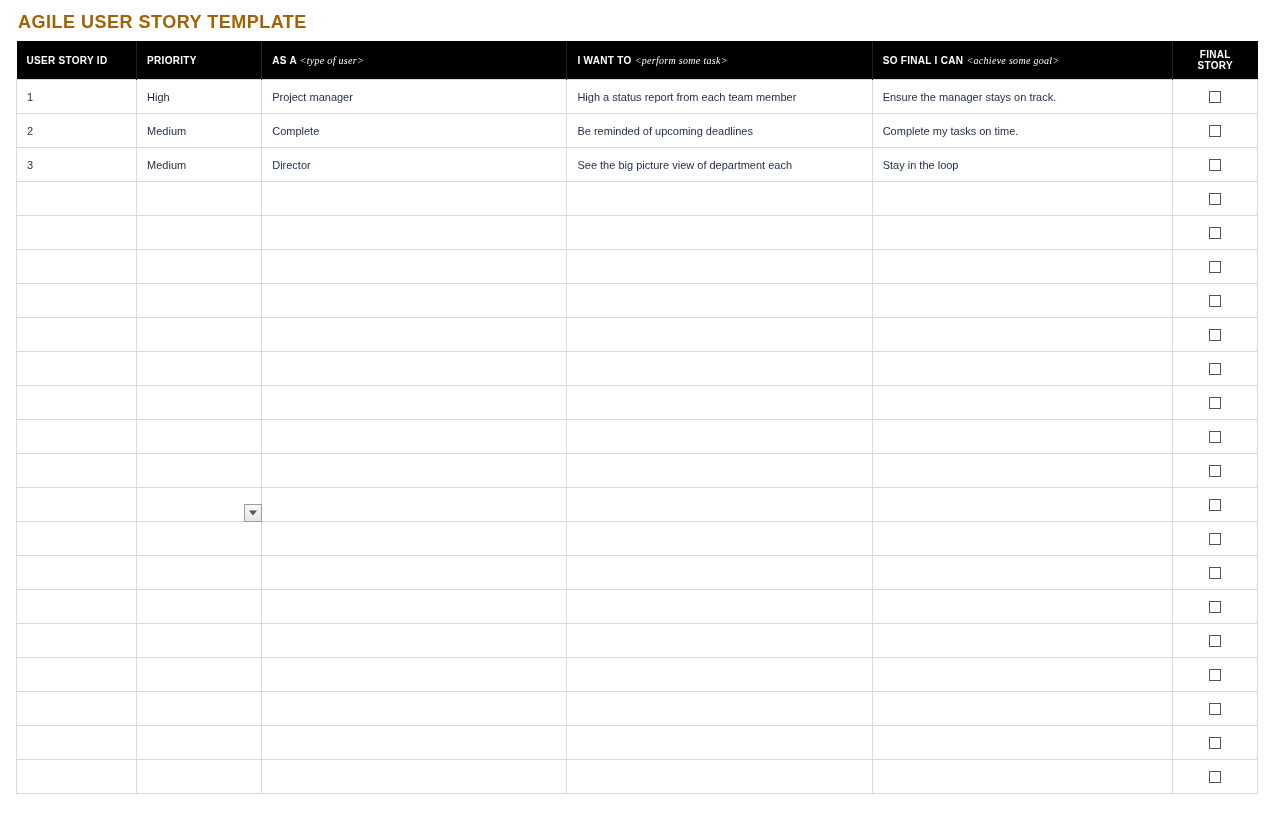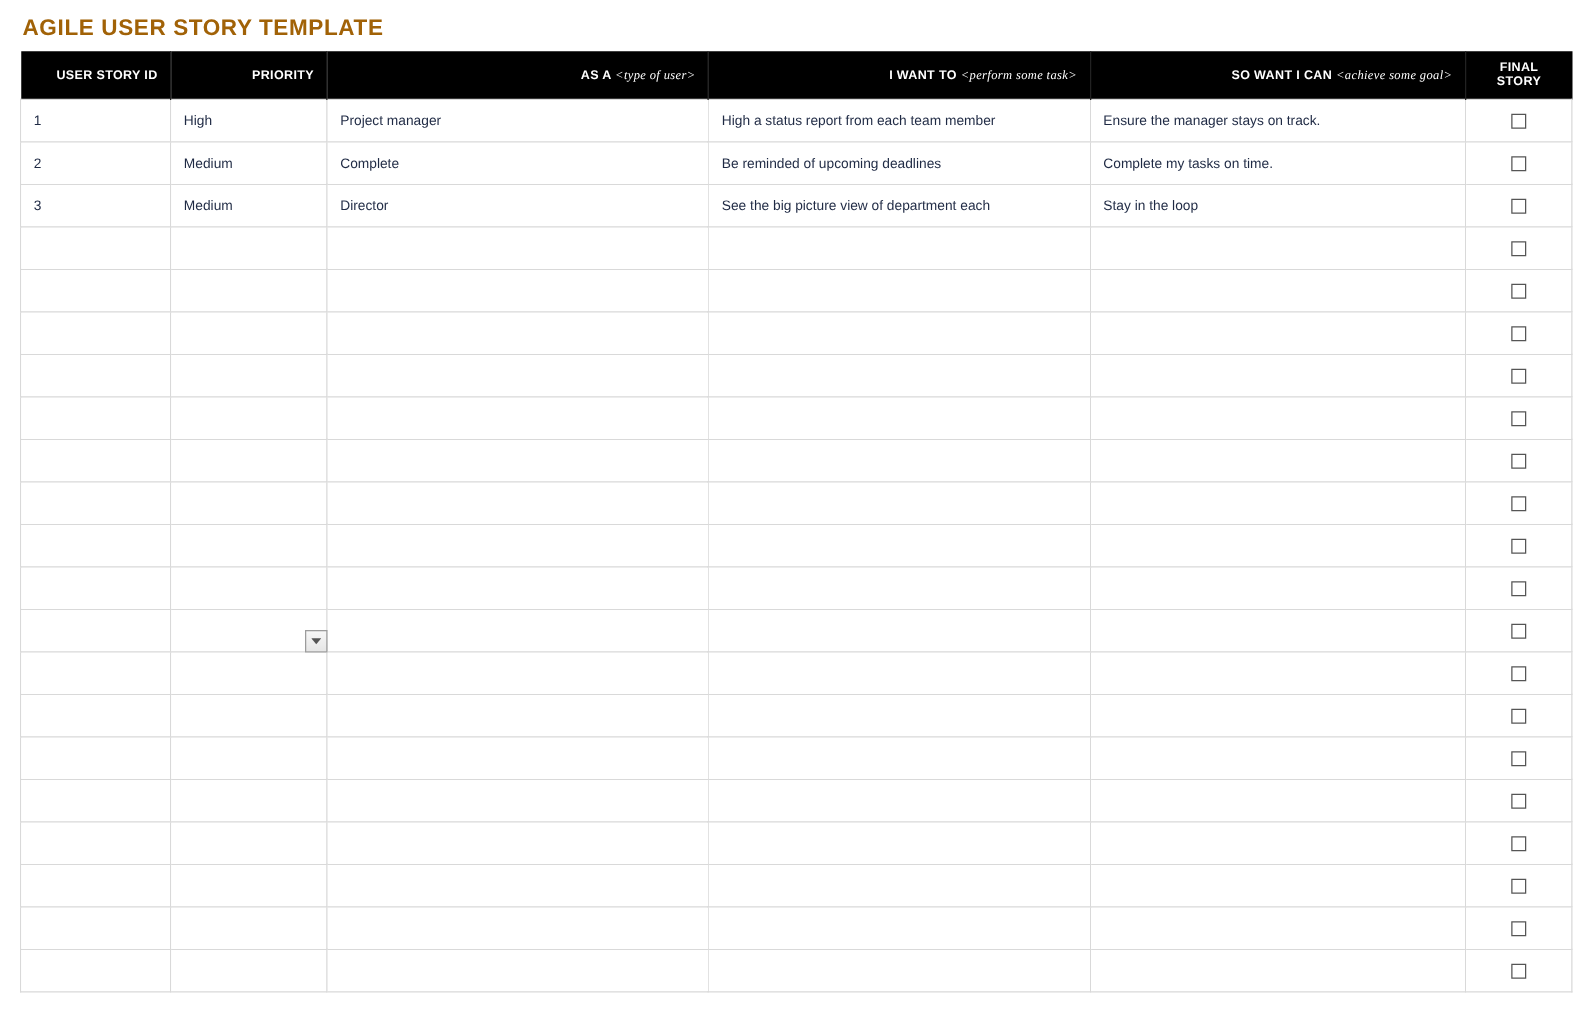--- a/index.html
+++ b/index.html
@@ -21,21 +21,21 @@
   table {
     border-collapse: collapse;
     width: 100%;
     table-layout: fixed;
   }
   th {
     background: #000000;
     color: #ffffff;
     font-size: 10px;
     font-weight: 700;
-    text-align: right;
+    text-align: left;
     padding: 8px 10px;
     border-right: 1px solid #222;
     letter-spacing: 0.3px;
     vertical-align: middle;
   }
   th:last-child { border-right: none; text-align: center; }
   th .hint {
     font-weight: 400;
     font-style: italic;
     font-family: Liberation Serif, serif;
@@ -98,21 +98,21 @@
     <tr>
       <th>USER STORY ID</th>
       <th>PRIORITY</th>
       <th>
         <span>AS A </span><span class="hint">&lt;type of user&gt;</span>
       </th>
       <th>
         <span>I WANT TO </span><span class="hint">&lt;perform some task&gt;</span>
       </th>
       <th>
-        <span>SO WANT I CAN </span><span class="hint">&lt;achieve some goal&gt;</span>
+        <span>SO FINAL I CAN </span><span class="hint">&lt;achieve some goal&gt;</span>
       </th>
       <th>FINAL STORY</th>
     </tr>
   </thead>
   <tbody id="tbody">
       <tr>
         <td>1</td>
         <td>High</td>
         <td>Project manager</td>
         <td>High a status report from each team member</td>

